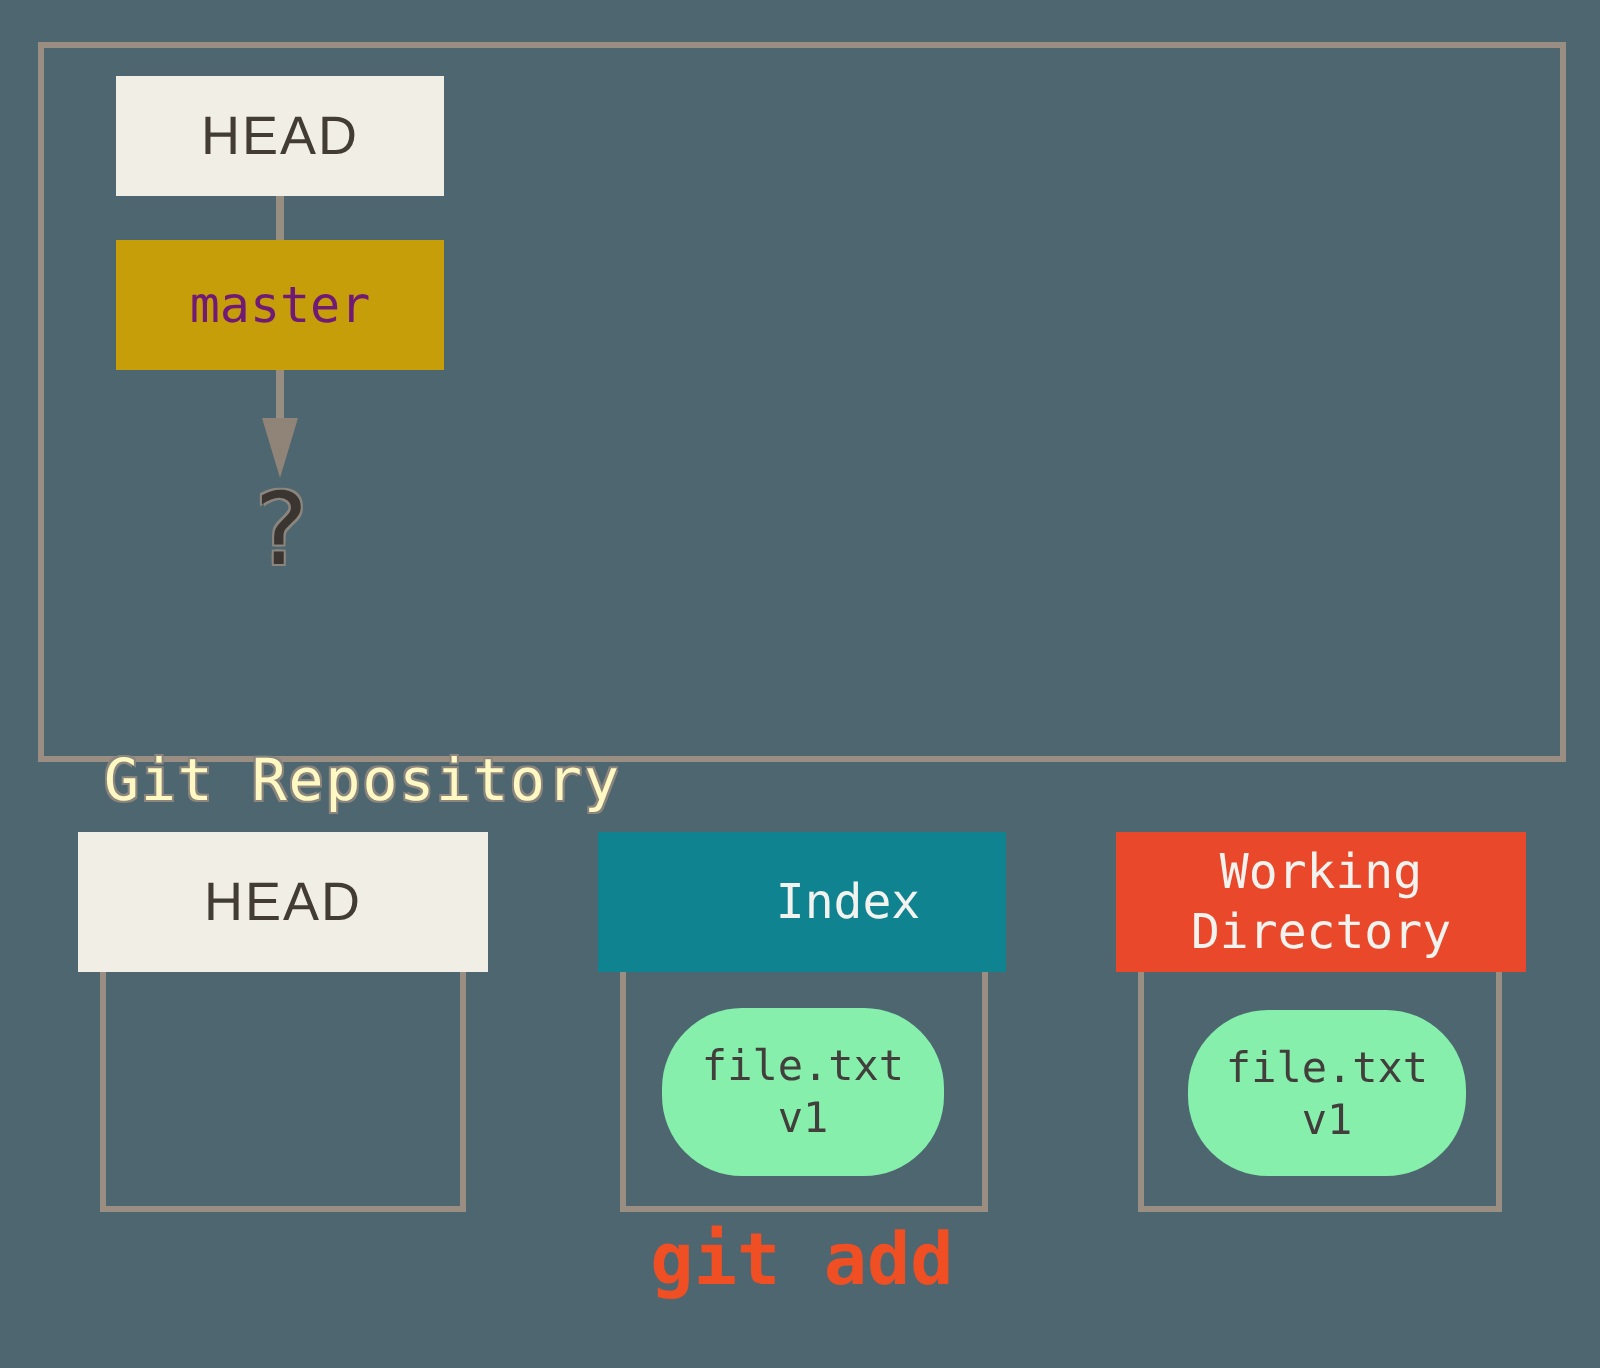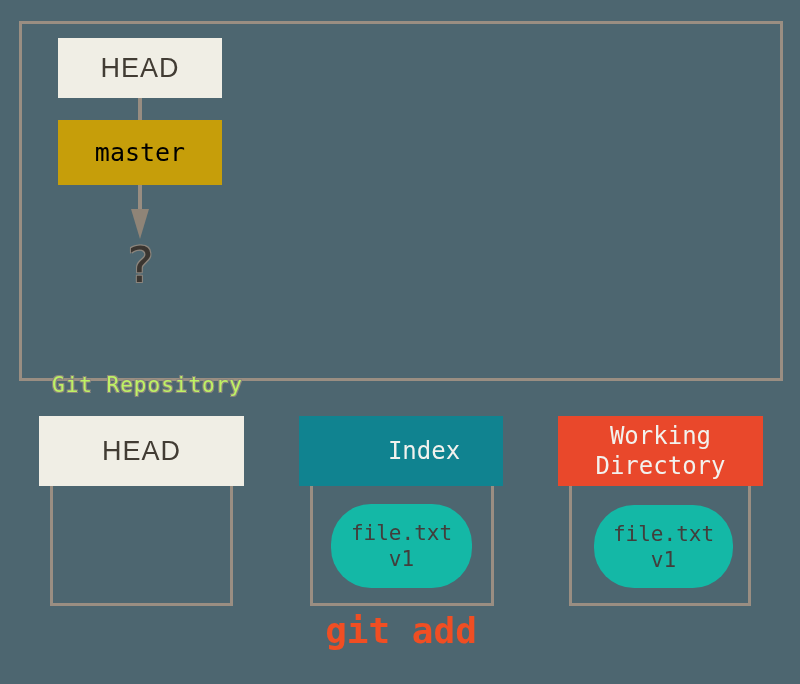--- a/index.html
+++ b/index.html
@@ -16,43 +16,43 @@
   .repo-box {
     position: absolute;
     left: 19px; top: 21px;
     width: 764px; height: 360px;
     border: 3px solid #9A8E82;
     box-sizing: border-box;
   }
   .repo-label {
     position: absolute;
     left: 30px; top: 349px;
-    font-size: 21px;
+    font-size: 29px;
     letter-spacing: 1px;
-    color: #bef264;
+    color: #fef9c3;
     text-shadow: 1px 1px 0 #8B857D, -1px -1px 0 #8B857D, 1px -1px 0 #8B857D, -1px 1px 0 #8B857D;
   }
   .head-ref-box {
     position: absolute;
     left: 58px; top: 38px;
     width: 164px; height: 60px;
     background: #F0EEE5;
     display: flex; align-items: center; justify-content: center;
     font-family: "Liberation Sans", sans-serif;
     font-size: 27px; letter-spacing: 1px;
     color: #423C34;
   }
   .branch-box {
     position: absolute;
     left: 58px; top: 120px;
     width: 164px; height: 65px;
     background: #C69E0A;
     display: flex; align-items: center; justify-content: center;
     font-size: 25px;
-    color: #000000;
+    color: #701a75;
   }
   .connector {
     position: absolute;
     width: 4px;
     background: #988D81;
   }
   .connector.c1 { left: 138px; top: 98px; height: 22px; }
   .connector.c2 { left: 138px; top: 185px; height: 25px; }
   .arrowhead {
     position: absolute;
@@ -106,21 +106,21 @@
     height: 120px;
     border: 3px solid #9A8E82;
     border-top: none;
     box-sizing: border-box;
   }
   .col-container.head    { left: 50px;  width: 183px; }
   .col-container.index   { left: 310px; width: 184px; }
   .col-container.working { left: 569px; width: 182px; }
   .file-node {
     position: absolute;
-    background: #14b8a6;
+    background: #86efac;
     border-radius: 40px;
     display: flex; flex-direction: column;
     align-items: center; justify-content: center;
     color: #423E3C;
     font-size: 21px;
     line-height: 26px;
   }
   .file-node.index   { left: 331px; top: 504px; width: 141px; height: 84px; }
   .file-node.working { left: 594px; top: 505px; width: 139px; height: 83px; }
   .command-label {

